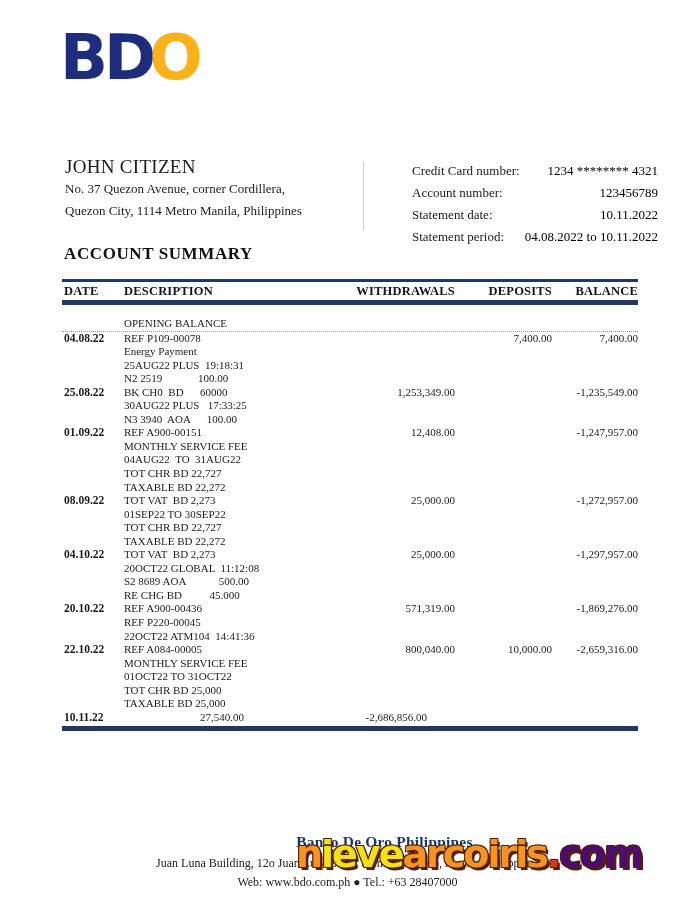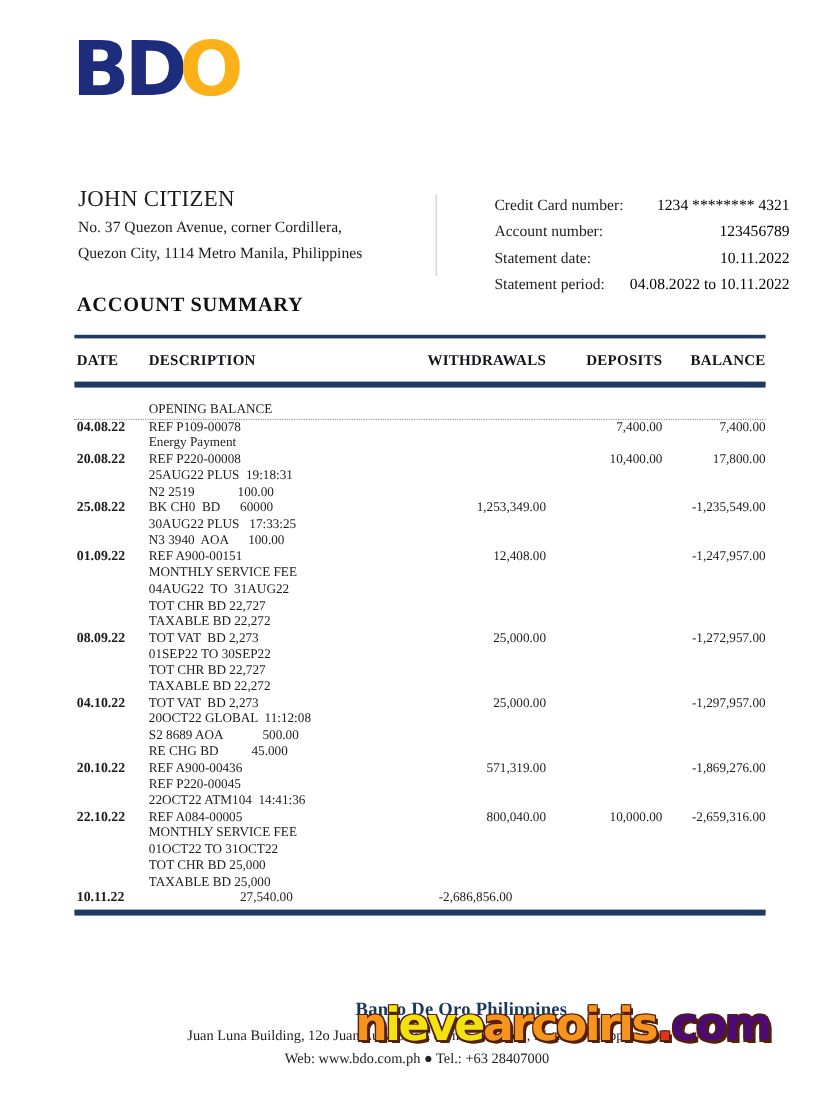--- a/index.html
+++ b/index.html
@@ -21,21 +21,21 @@
   .si-label{text-align:left;color:#222;}
   .si-value{text-align:right;color:#000000;white-space:nowrap;}
   
   .summary-title{position:absolute;left:64px;top:244px;font-size:17px;font-weight:bold;
                  letter-spacing:.6px;color:#111;}
   
   .table{position:absolute;left:62px;top:279px;width:576px;}
   .bar{background:#1f3864;width:100%;}
   .bar-thin{height:3px;}
   .bar-thick{height:5px;}
-  .thead{display:flex;align-items:center;height:36px;font-weight:bold;font-size:12.5px;
+  .thead{display:flex;align-items:center;height:18px;font-weight:bold;font-size:12.5px;
          color:#10151c;letter-spacing:.2px;}
   .h-date{width:60px;padding-left:2px;}
   .h-desc{flex:1;}
   .h-with{width:120px;text-align:right;}
   .h-dep{width:97px;text-align:right;}
   .h-bal{width:86px;text-align:right;}
   .tbody{padding-top:12px;}
   .trow{display:flex;line-height:13.55px;font-size:11px;}
   .trow-divider{border-bottom:1px dotted #9a9a9a;}
   .c-date{width:60px;padding-left:2px;font-weight:bold;font-size:11.5px;white-space:nowrap;}
@@ -120,27 +120,20 @@
           <span class="c-b">7,400.00</span>
         </div>
         <div class="trow">
           <span class="c-date"></span>
           <span class="c-desc">Energy Payment</span>
           <span class="c-w"></span>
           <span class="c-p"></span>
           <span class="c-b"></span>
         </div>
         <div class="trow">
-          <span class="c-date">20.08.22</span>
-          <span class="c-desc">REF P220-00008</span>
-          <span class="c-w"></span>
-          <span class="c-p">10,400.00</span>
-          <span class="c-b">17,800.00</span>
-        </div>
-        <div class="trow">
           <span class="c-date"></span>
           <span class="c-desc">25AUG22 PLUS  19:18:31</span>
           <span class="c-w"></span>
           <span class="c-p"></span>
           <span class="c-b"></span>
         </div>
         <div class="trow">
           <span class="c-date"></span>
           <span class="c-desc">N2 2519             100.00</span>
           <span class="c-w"></span>

